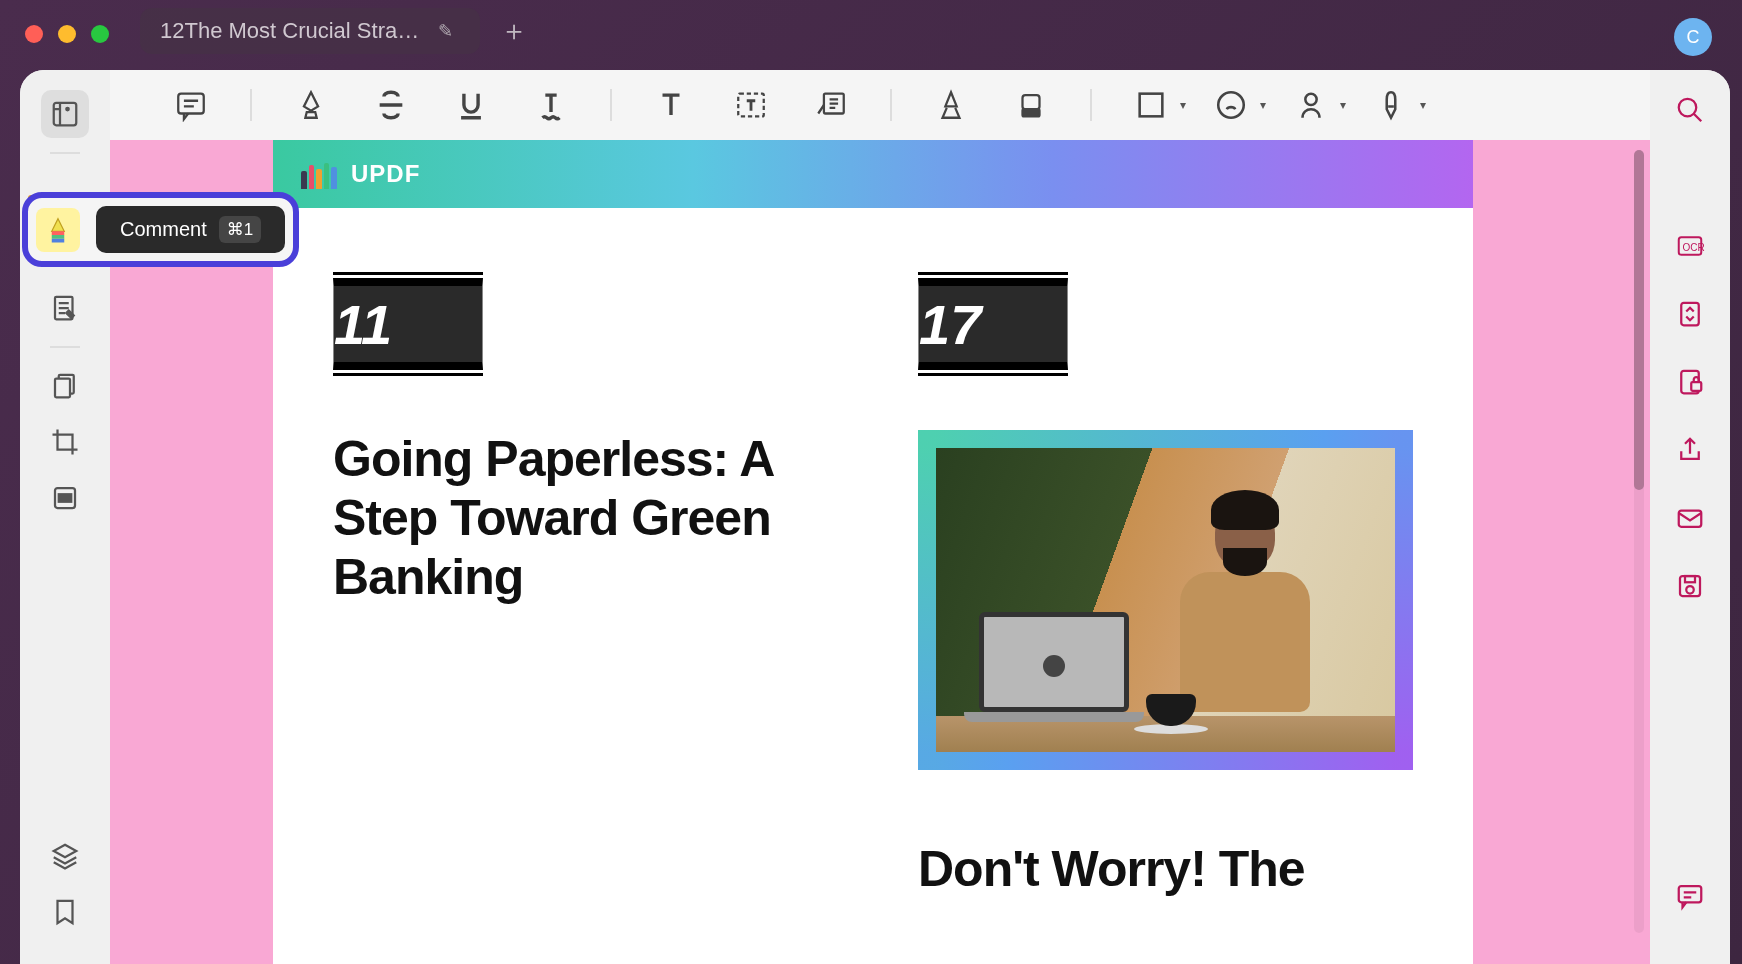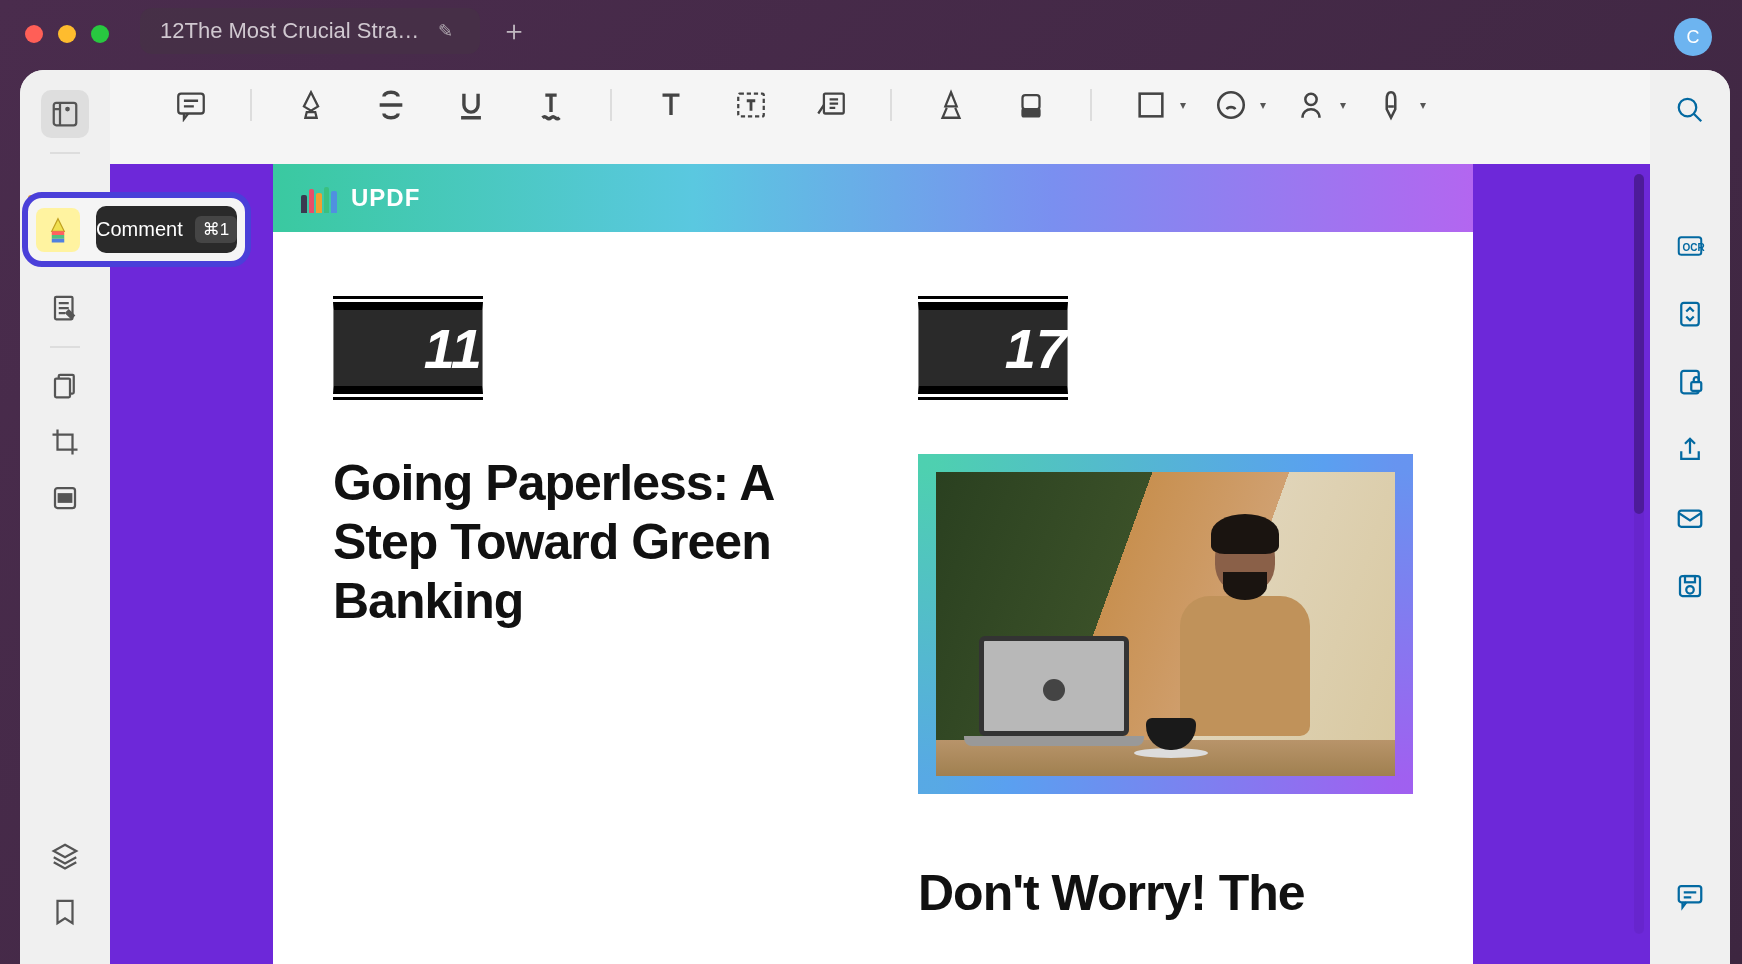--- a/index.html
+++ b/index.html
@@ -123,21 +123,21 @@
   height: 44px;
   border-radius: 8px;
   background: #fff3a0;
   display: flex;
   align-items: center;
   justify-content: center;
 }
 .comment-tooltip {
   background: #2a2a2a;
   border-radius: 10px;
-  padding: 10px 0;
+  padding: 10px 24px;
   display: flex;
   align-items: center;
   gap: 12px;
   color: white;
   font-size: 20px;
 }
 .comment-shortcut {
   background: #454545;
   border-radius: 6px;
   padding: 3px 8px;
@@ -171,25 +171,24 @@
 .tb-dropdown::after {
   content: "▾";
   position: absolute;
   right: -14px;
   top: 14px;
   font-size: 12px;
   color: #555;
 }
 .doc-container {
   flex: 1;
-  background: #6d28d9;
+  background: #f9a8d4;
   overflow: auto;
   padding: 0 24px 0 10px;
   position: relative;
-  margin-top: 24px;
 }
 .scrollbar-track {
   position: absolute;
   right: 6px;
   top: 10px;
   width: 10px;
   height: 95%;
   background: rgba(0,0,0,0.05);
   border-radius: 5px;
 }
@@ -231,21 +230,21 @@
 .col { flex: 1; }
 .page-num-box {
   width: 150px;
   height: 92px;
   background: #2a2a2a;
   border: 1px solid #888;
   border-top: 8px solid #000;
   border-bottom: 8px solid #000;
   display: flex;
   align-items: center;
-  justify-content: flex-end;
+  justify-content: flex-start;
   color: white;
   font-size: 56px;
   font-weight: 600;
   font-style: italic;
   margin-bottom: 60px;
   position: relative;
 }
 .page-num-box::before, .page-num-box::after {
   content: "";
   position: absolute;
@@ -307,22 +306,21 @@
   padding-top: 20px;
   gap: 28px;
 }
 .rsb-btn {
   width: 40px;
   height: 40px;
   display: flex;
   align-items: center;
   justify-content: center;
   cursor: pointer;
-  color: #0369a1;
-  font-weight: bold;
+  color: #be185d;
 }
 .rsb-btn svg { width: 30px; height: 30px; }
 .rsb-flex { flex: 1; }
 </style>
 </head>
 <body>
 
 <div class="window-controls">
   <div class="window-btn wc-close"></div>
   <div class="window-btn wc-min"></div>

